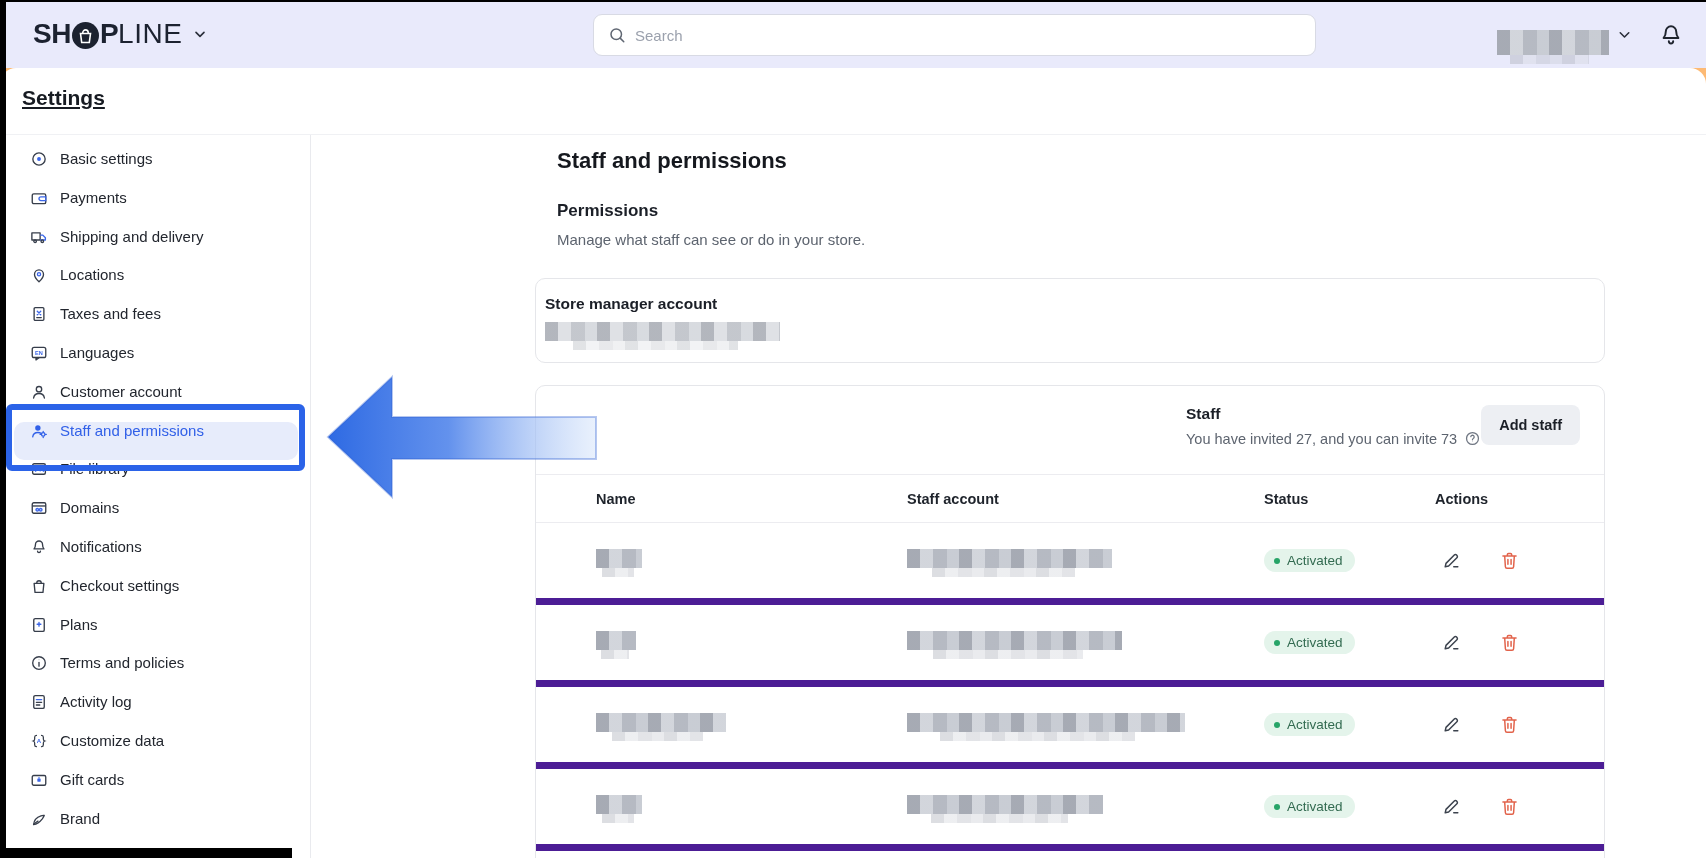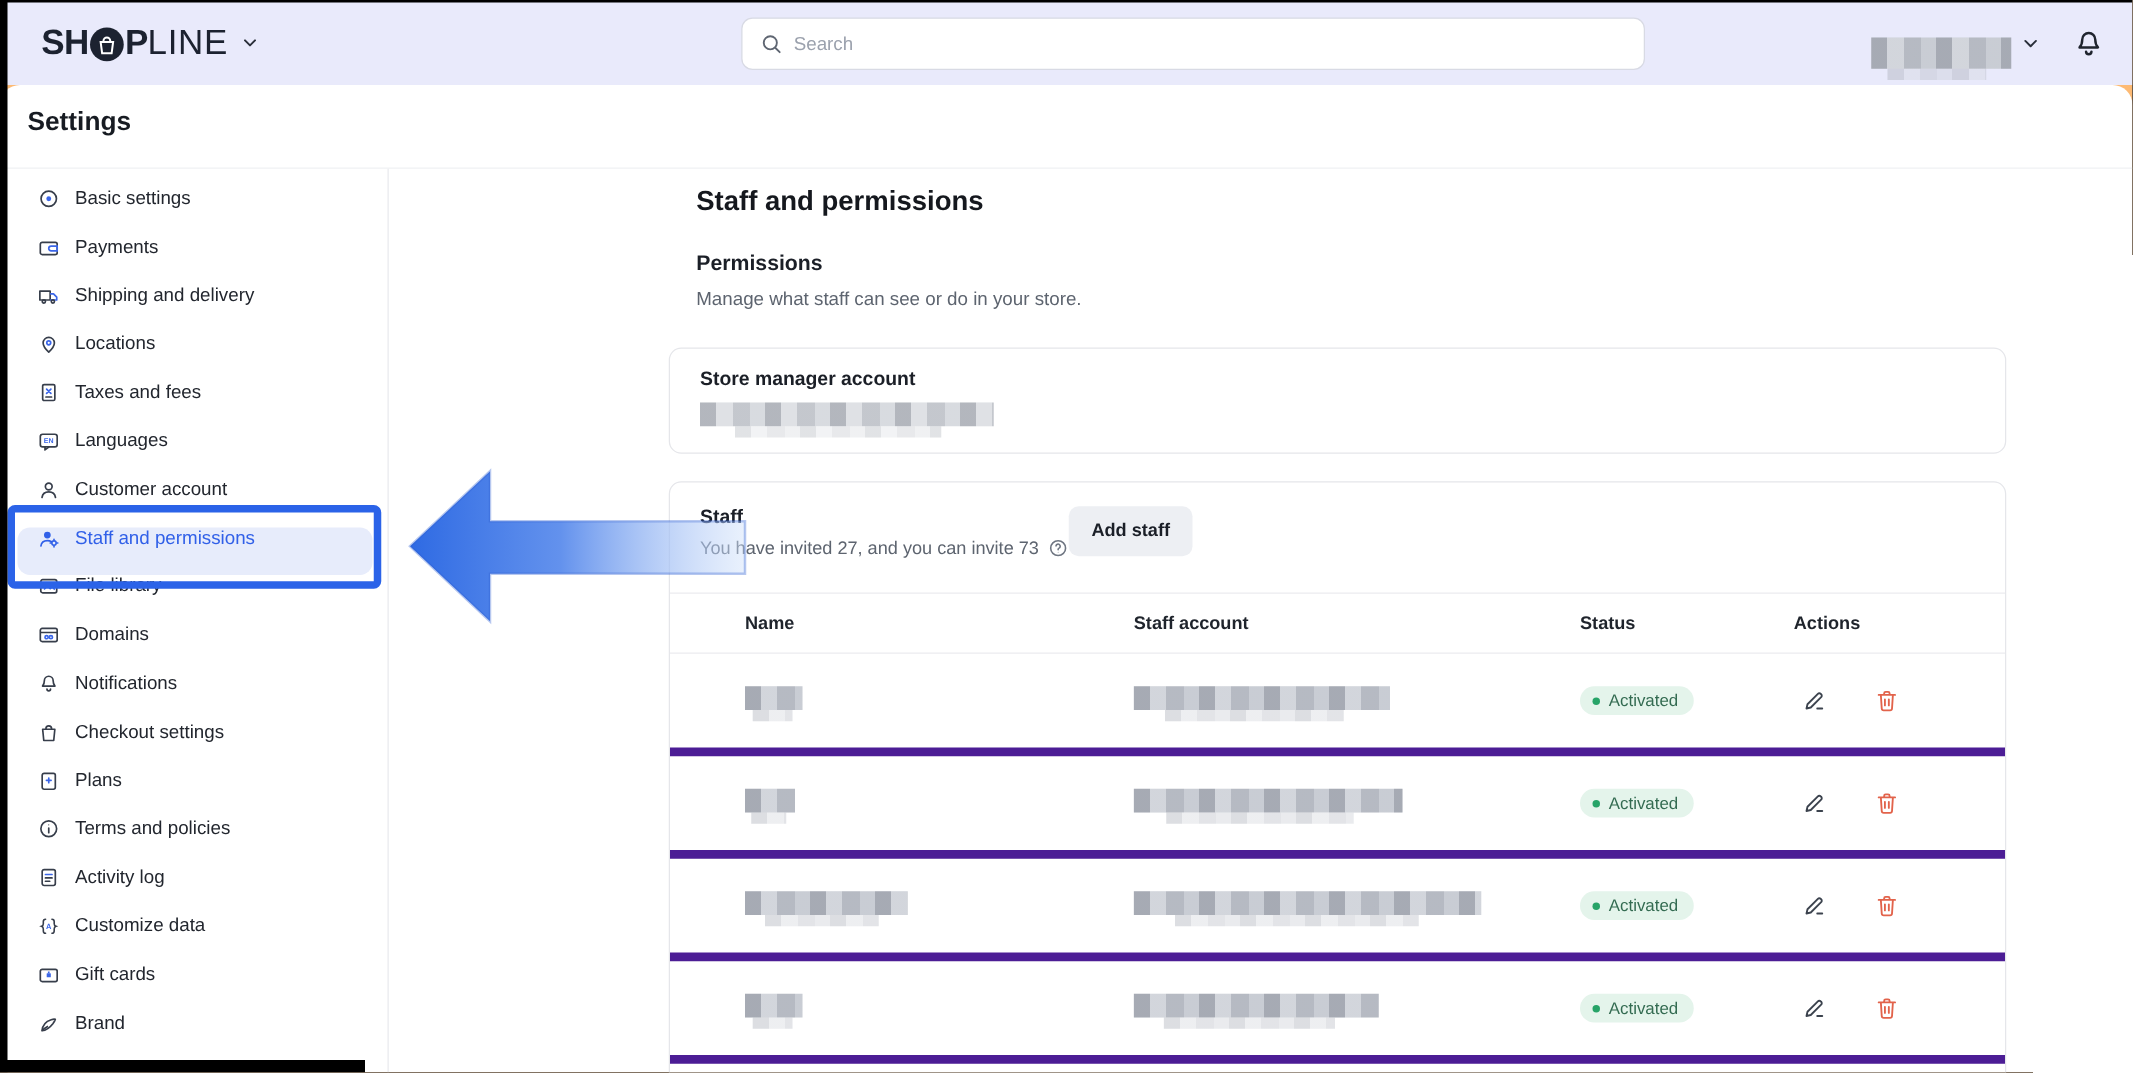--- a/index.html
+++ b/index.html
@@ -17,21 +17,21 @@
   .brand-o svg { position:absolute; left:5px; top:6px; }
   .searchbox { position:absolute; left:593px; top:14px; width:723px; height:42px; background:#ffffff; border:1px solid #d8dae4; border-radius:9px; display:flex; align-items:center; padding:0 14px; gap:9px; }
   .searchbox input { border:none; outline:none; flex:1; font-size:15px; color:#30353f; background:transparent; font-family:Liberation Sans, sans-serif; }
   .searchbox input::placeholder { color:#9ba1ad; }
   .acct { position:absolute; left:1497px; top:30px; width:112px; height:26px; }
   .acct-chev { position:absolute; left:1616px; top:26px; }
   .bell { position:absolute; left:1658px; top:22px; width:26px; height:26px; cursor:pointer; }
 
   
   .sheet { position:absolute; left:0; top:68px; right:0; bottom:0; background:#ffffff; border-radius:16px 16px 0 0; }
-  .page-title { position:absolute; left:22px; top:86px; font-size:21px; font-weight:700; color:#171b22; }
+  .page-title { position:absolute; left:22px; top:86px; font-size:21px; font-weight:700; color:#171b22;text-decoration:underline; }
   .head-rule { position:absolute; left:0; top:134px; width:1706px; height:1px; background:#f0f1f4; }
   .side-rule { position:absolute; left:310px; top:135px; bottom:0; width:1px; background:#e9eaee; }
 
   
   .nav { position:absolute; left:14px; top:150px; width:284px; }
   .nv { height:38.8px; display:flex; align-items:flex-start; gap:12px; padding:0 16px; border-radius:10px; cursor:pointer; color:#22262e; }
   .nv .nvl { font-size:15px; font-weight:500; white-space:nowrap; }
   .nv svg { stroke:#373e4b; }
   .nv.on { background:#e7ecfb; color:#3160e8; }
   .nv.on svg { stroke:#3160e8; }
@@ -41,24 +41,24 @@
   
   .anno-box { position:absolute; left:6px; top:404px; width:299px; height:67px; border:6px solid #2b63e8; border-radius:6px; pointer-events:none; z-index:8; }
   .anno-arrow { position:absolute; left:326px; top:374px; z-index:9; pointer-events:none; }
 
   
   .h1 { position:absolute; left:557px; top:148px; font-size:22px; font-weight:700; color:#15181e; }
   .h2 { position:absolute; left:557px; top:201px; font-size:17px; font-weight:700; color:#1b1f27; }
   .desc { position:absolute; left:557px; top:231px; font-size:15px; color:#5d646f; }
 
   .card { position:absolute; background:#fff; border:1px solid #e5e6ea; border-radius:10px; }
-  .card1 { left:535px; top:278px; width:1070px; height:85px; padding:16px 24px; }
+  .card1 { left:535px; top:278px; width:1070px; height:85px; padding:16px 9px; }
   .card-title { font-size:15.5px; font-weight:600; color:#1b1f27; }
   .card2 { left:535px; top:385px; width:1070px; height:520px; }
-  .card2-head { height:88px; padding:19px 24px 0 24px; display:flex; justify-content:flex-start; align-items:flex-start; }
+  .card2-head { height:88px; padding:19px 24px 0 24px; display:flex; justify-content:flex-end; align-items:flex-start; }
   .invite-line { margin-top:7px; font-size:14.5px; color:#5d646f; display:flex; align-items:center; gap:7px; }
   .btn { background:#edeff3; border:none; border-radius:8px; height:40px; padding:0 18px; font-size:14.5px; font-weight:600; color:#1b1f27; font-family:inherit; cursor:pointer; }
 
   .tbl-head { height:49px; border-top:1px solid #ececf0; border-bottom:1px solid #ececf0; }
   .grid { display:grid; grid-template-columns:347px 357px 171px 1fr; align-items:center; padding:0 24px; height:100%; }
   .trow { height:82px; border-bottom:7px solid #4c1d95; }
   .th { font-size:14.5px; font-weight:600; color:#1f242c; }
   .th.name, .td.name { padding-left:36px; }
   .badge { display:inline-flex; align-items:center; gap:7px; background:#e4f4eb; border-radius:13px; padding:4px 12px 4px 10px; font-size:13.5px; color:#336b51; }
   .badge .dot { width:6px; height:6px; border-radius:50%; background:#27a468; }

